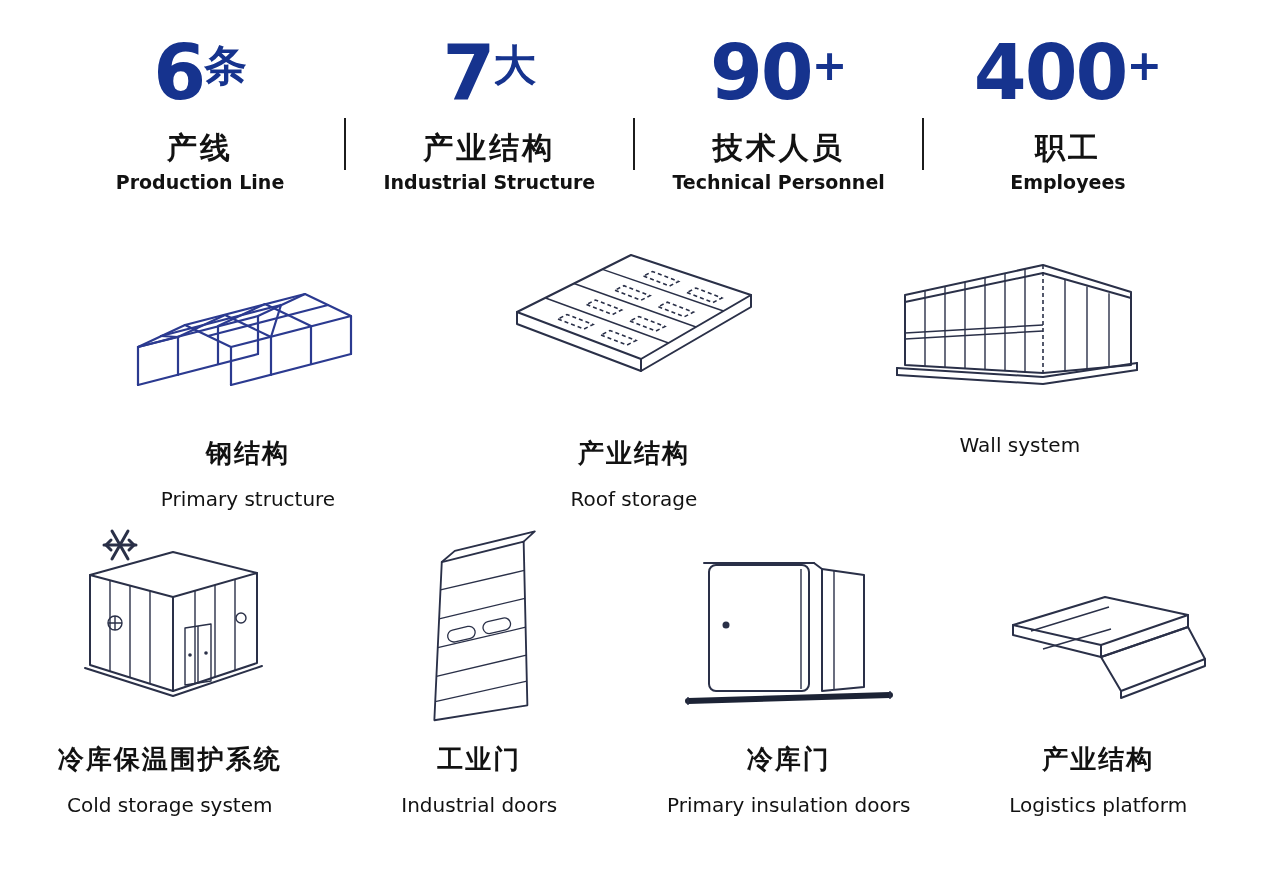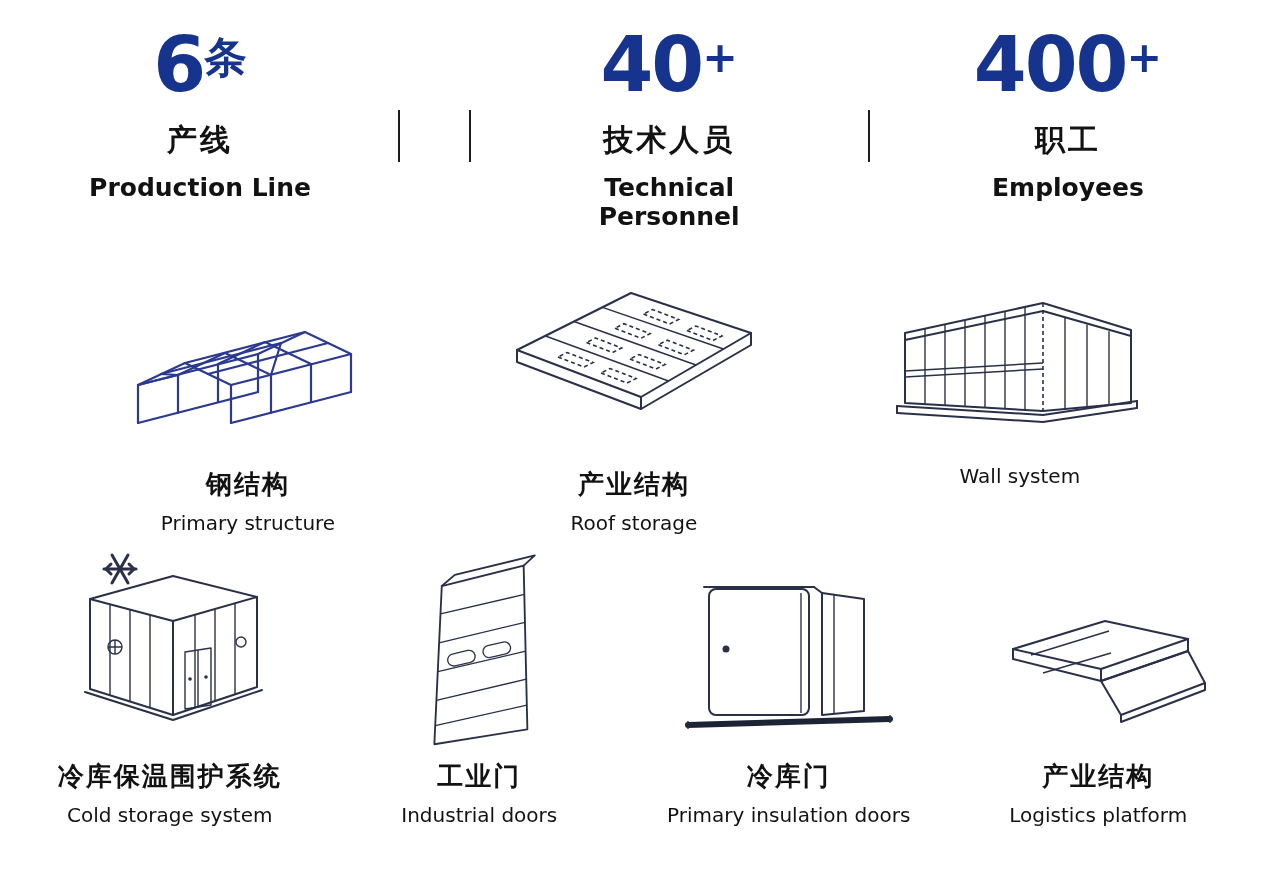--- a/index.html
+++ b/index.html
@@ -8,44 +8,44 @@
     --line:#2a3048;
     --lineBlue:#2b3a90;
   }
   *{box-sizing:border-box;}
   html,body{margin:0;padding:0;}
   body{
     width:1268px;height:869px;background:#ffffff;
     font-family:"DejaVu Sans","Liberation Sans",sans-serif;
     color:var(--ink);overflow:hidden;
   }
-  .page{width:1268px;height:807px;position:relative;padding-top:26px;}
+  .page{width:1268px;height:807px;position:relative;padding-top:34px;}
 
   
   .stats-row{
     display:flex;align-items:flex-start;justify-content:space-between;
     padding:0 70px;
   }
   .stat{width:260px;text-align:center;}
   .stat-number{
     color:var(--accent);font-weight:bold;font-size:76px;line-height:1.02;
     letter-spacing:-2px;
   }
   .stat-number .unit{font-size:0.56em;vertical-align:0.45em;letter-spacing:0;}
   .stat-zh{font-size:30px;font-weight:700;letter-spacing:3px;margin-top:16px;}
-  .stat-en{font-size:25px;font-weight:700;margin-top:12px;letter-spacing:0;}
+  .stat-en{font-size:19px;font-weight:700;margin-top:2px;letter-spacing:0;}
   .divider{width:2px;height:52px;background:#1c1c1c;margin-top:84px;flex:0 0 2px;}
 
   
   .row{display:flex;align-items:flex-start;}
   .row1{margin-top:26px;padding:0 55px;}
   .row1 .card{width:33.33%;}
   .row2{margin-top:14px;padding:0 15px;}
   .row2 .card{width:25%;}
-  .card{display:flex;flex-direction:column;align-items:center;}
+  .card{display:flex;flex-direction:column;align-items:center;gap:7px;}
   .illus{height:198px;display:flex;align-items:flex-end;justify-content:center;}
   .card-zh{font-size:26px;font-weight:700;letter-spacing:2px;margin-top:12px;}
   .card-en{font-size:20px;font-weight:400;margin-top:9px;}
 
   
   svg{display:block;}
   .ln{stroke:var(--line);fill:none;stroke-width:2;stroke-linejoin:round;stroke-linecap:round;}
   .ln-thin{stroke:var(--line);fill:none;stroke-width:1.4;stroke-linejoin:round;}
   .ln-blue{stroke:var(--lineBlue);fill:none;stroke-width:2.2;stroke-linejoin:round;stroke-linecap:round;}
   .ln-dash{stroke:var(--line);fill:none;stroke-width:1.6;stroke-dasharray:4 3;}
@@ -60,25 +60,30 @@
   <div class="stats-row">
 
     <div class="stat">
       <div class="stat-number"><span>6</span><span class="unit">条</span></div>
       <div class="stat-zh">产线</div>
       <div class="stat-en">Production Line</div>
     </div>
 
     <div class="divider"></div>
 
+    <div class="stat">
+      <div class="stat-number"><span>7</span><span class="unit">大</span></div>
+      <div class="stat-zh">产业结构</div>
+      <div class="stat-en">Industrial Structure</div>
+    </div>
 
     <div class="divider"></div>
 
     <div class="stat">
-      <div class="stat-number"><span>40</span><span class="unit">+</span></div>
+      <div class="stat-number"><span>90</span><span class="unit">+</span></div>
       <div class="stat-zh">技术人员</div>
       <div class="stat-en">Technical Personnel</div>
     </div>
 
     <div class="divider"></div>
 
     <div class="stat">
       <div class="stat-number"><span>400</span><span class="unit">+</span></div>
       <div class="stat-zh">职工</div>
       <div class="stat-en">Employees</div>

